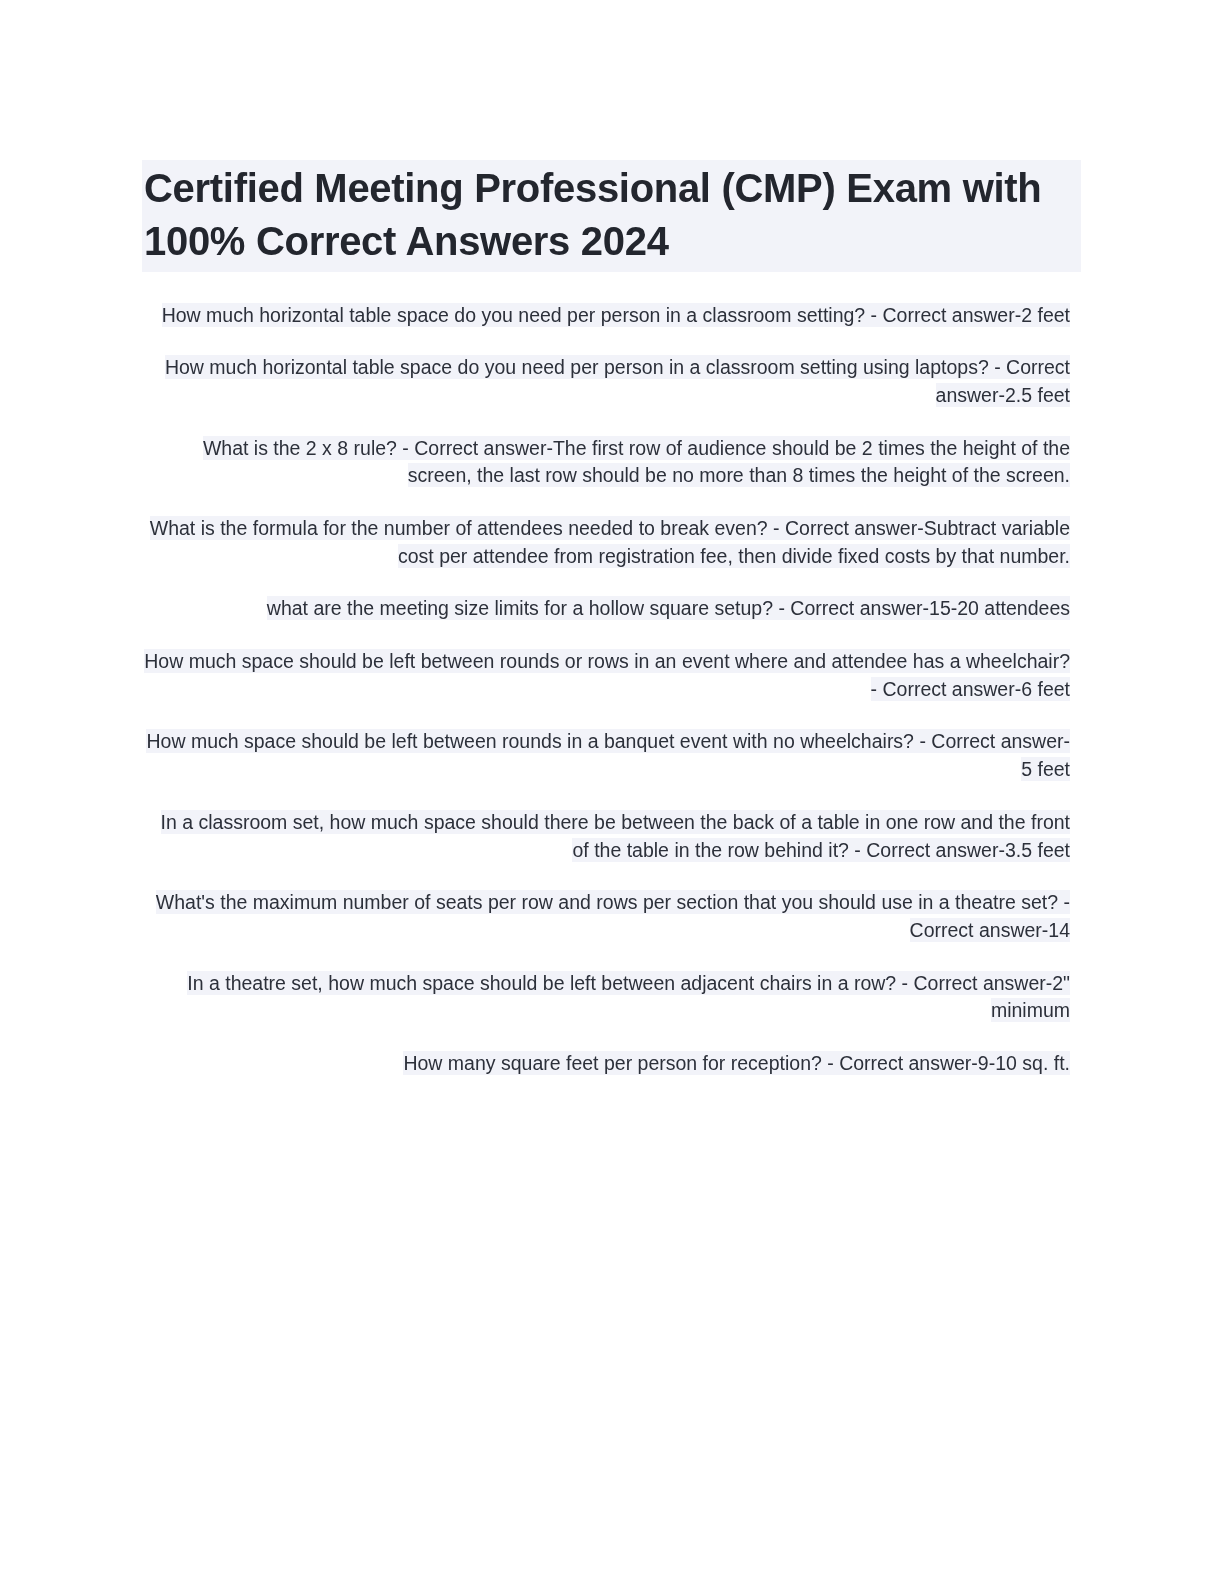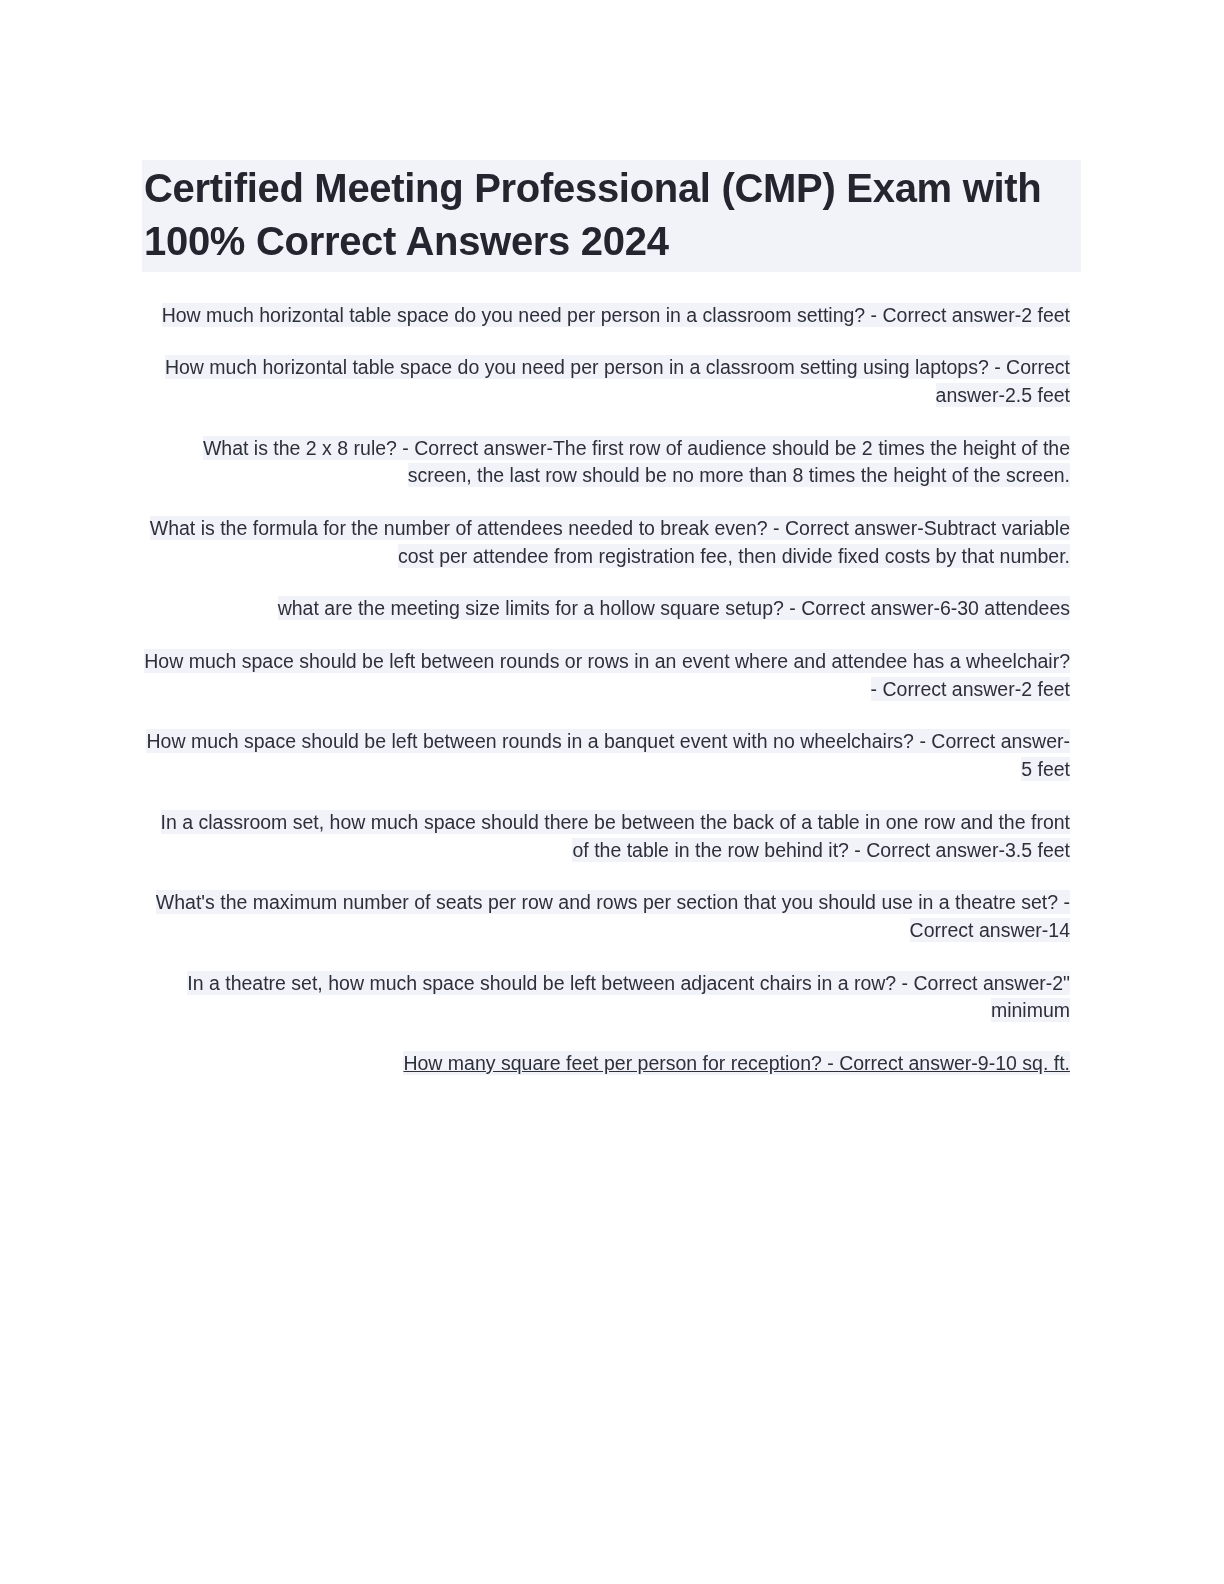--- a/index.html
+++ b/index.html
@@ -45,37 +45,36 @@
     max-width: 928px;
   }
   .qa .hl {
     background: #f2f3f9;
     box-decoration-break: clone;
     -webkit-box-decoration-break: clone;
     padding: 1px 0;
   }
   .qa:last-child {
     margin-bottom: 2px;
-    text-decoration: underline;
   }
 </style>
 </head>
 <body>
 
 <div class="page">
 
   <h1 class="doc-title">Certified Meeting Professional (CMP) Exam with 100% Correct Answers 2024</h1>
 
   <div class="qa-list">
     <p class="qa"><span class="hl">How much horizontal table space do you need per person in a classroom setting? - Correct answer-2 feet</span></p>
     <p class="qa"><span class="hl">How much horizontal table space do you need per person in a classroom setting using laptops? - Correct answer-2.5 feet</span></p>
     <p class="qa"><span class="hl">What is the 2 x 8 rule? - Correct answer-The first row of audience should be 2 times the height of the screen, the last row should be no more than 8 times the height of the screen.</span></p>
     <p class="qa"><span class="hl">What is the formula for the number of attendees needed to break even? - Correct answer-Subtract variable cost per attendee from registration fee, then divide fixed costs by that number.</span></p>
-    <p class="qa"><span class="hl">what are the meeting size limits for a hollow square setup? - Correct answer-6-30 attendees</span></p>
-    <p class="qa"><span class="hl">How much space should be left between rounds or rows in an event where and attendee has a wheelchair? - Correct answer-2 feet</span></p>
+    <p class="qa"><span class="hl">what are the meeting size limits for a hollow square setup? - Correct answer-15-20 attendees</span></p>
+    <p class="qa"><span class="hl">How much space should be left between rounds or rows in an event where and attendee has a wheelchair? - Correct answer-6 feet</span></p>
     <p class="qa"><span class="hl">How much space should be left between rounds in a banquet event with no wheelchairs? - Correct answer-5 feet</span></p>
     <p class="qa"><span class="hl">In a classroom set, how much space should there be between the back of a table in one row and the front of the table in the row behind it? - Correct answer-3.5 feet</span></p>
     <p class="qa"><span class="hl">What's the maximum number of seats per row and rows per section that you should use in a theatre set? - Correct answer-14</span></p>
     <p class="qa"><span class="hl">In a theatre set, how much space should be left between adjacent chairs in a row? - Correct answer-2" minimum</span></p>
     <p class="qa"><span class="hl">How many square feet per person for reception? - Correct answer-9-10 sq. ft.</span></p>
   </div>
 
 </div>
 
 </body></html>

